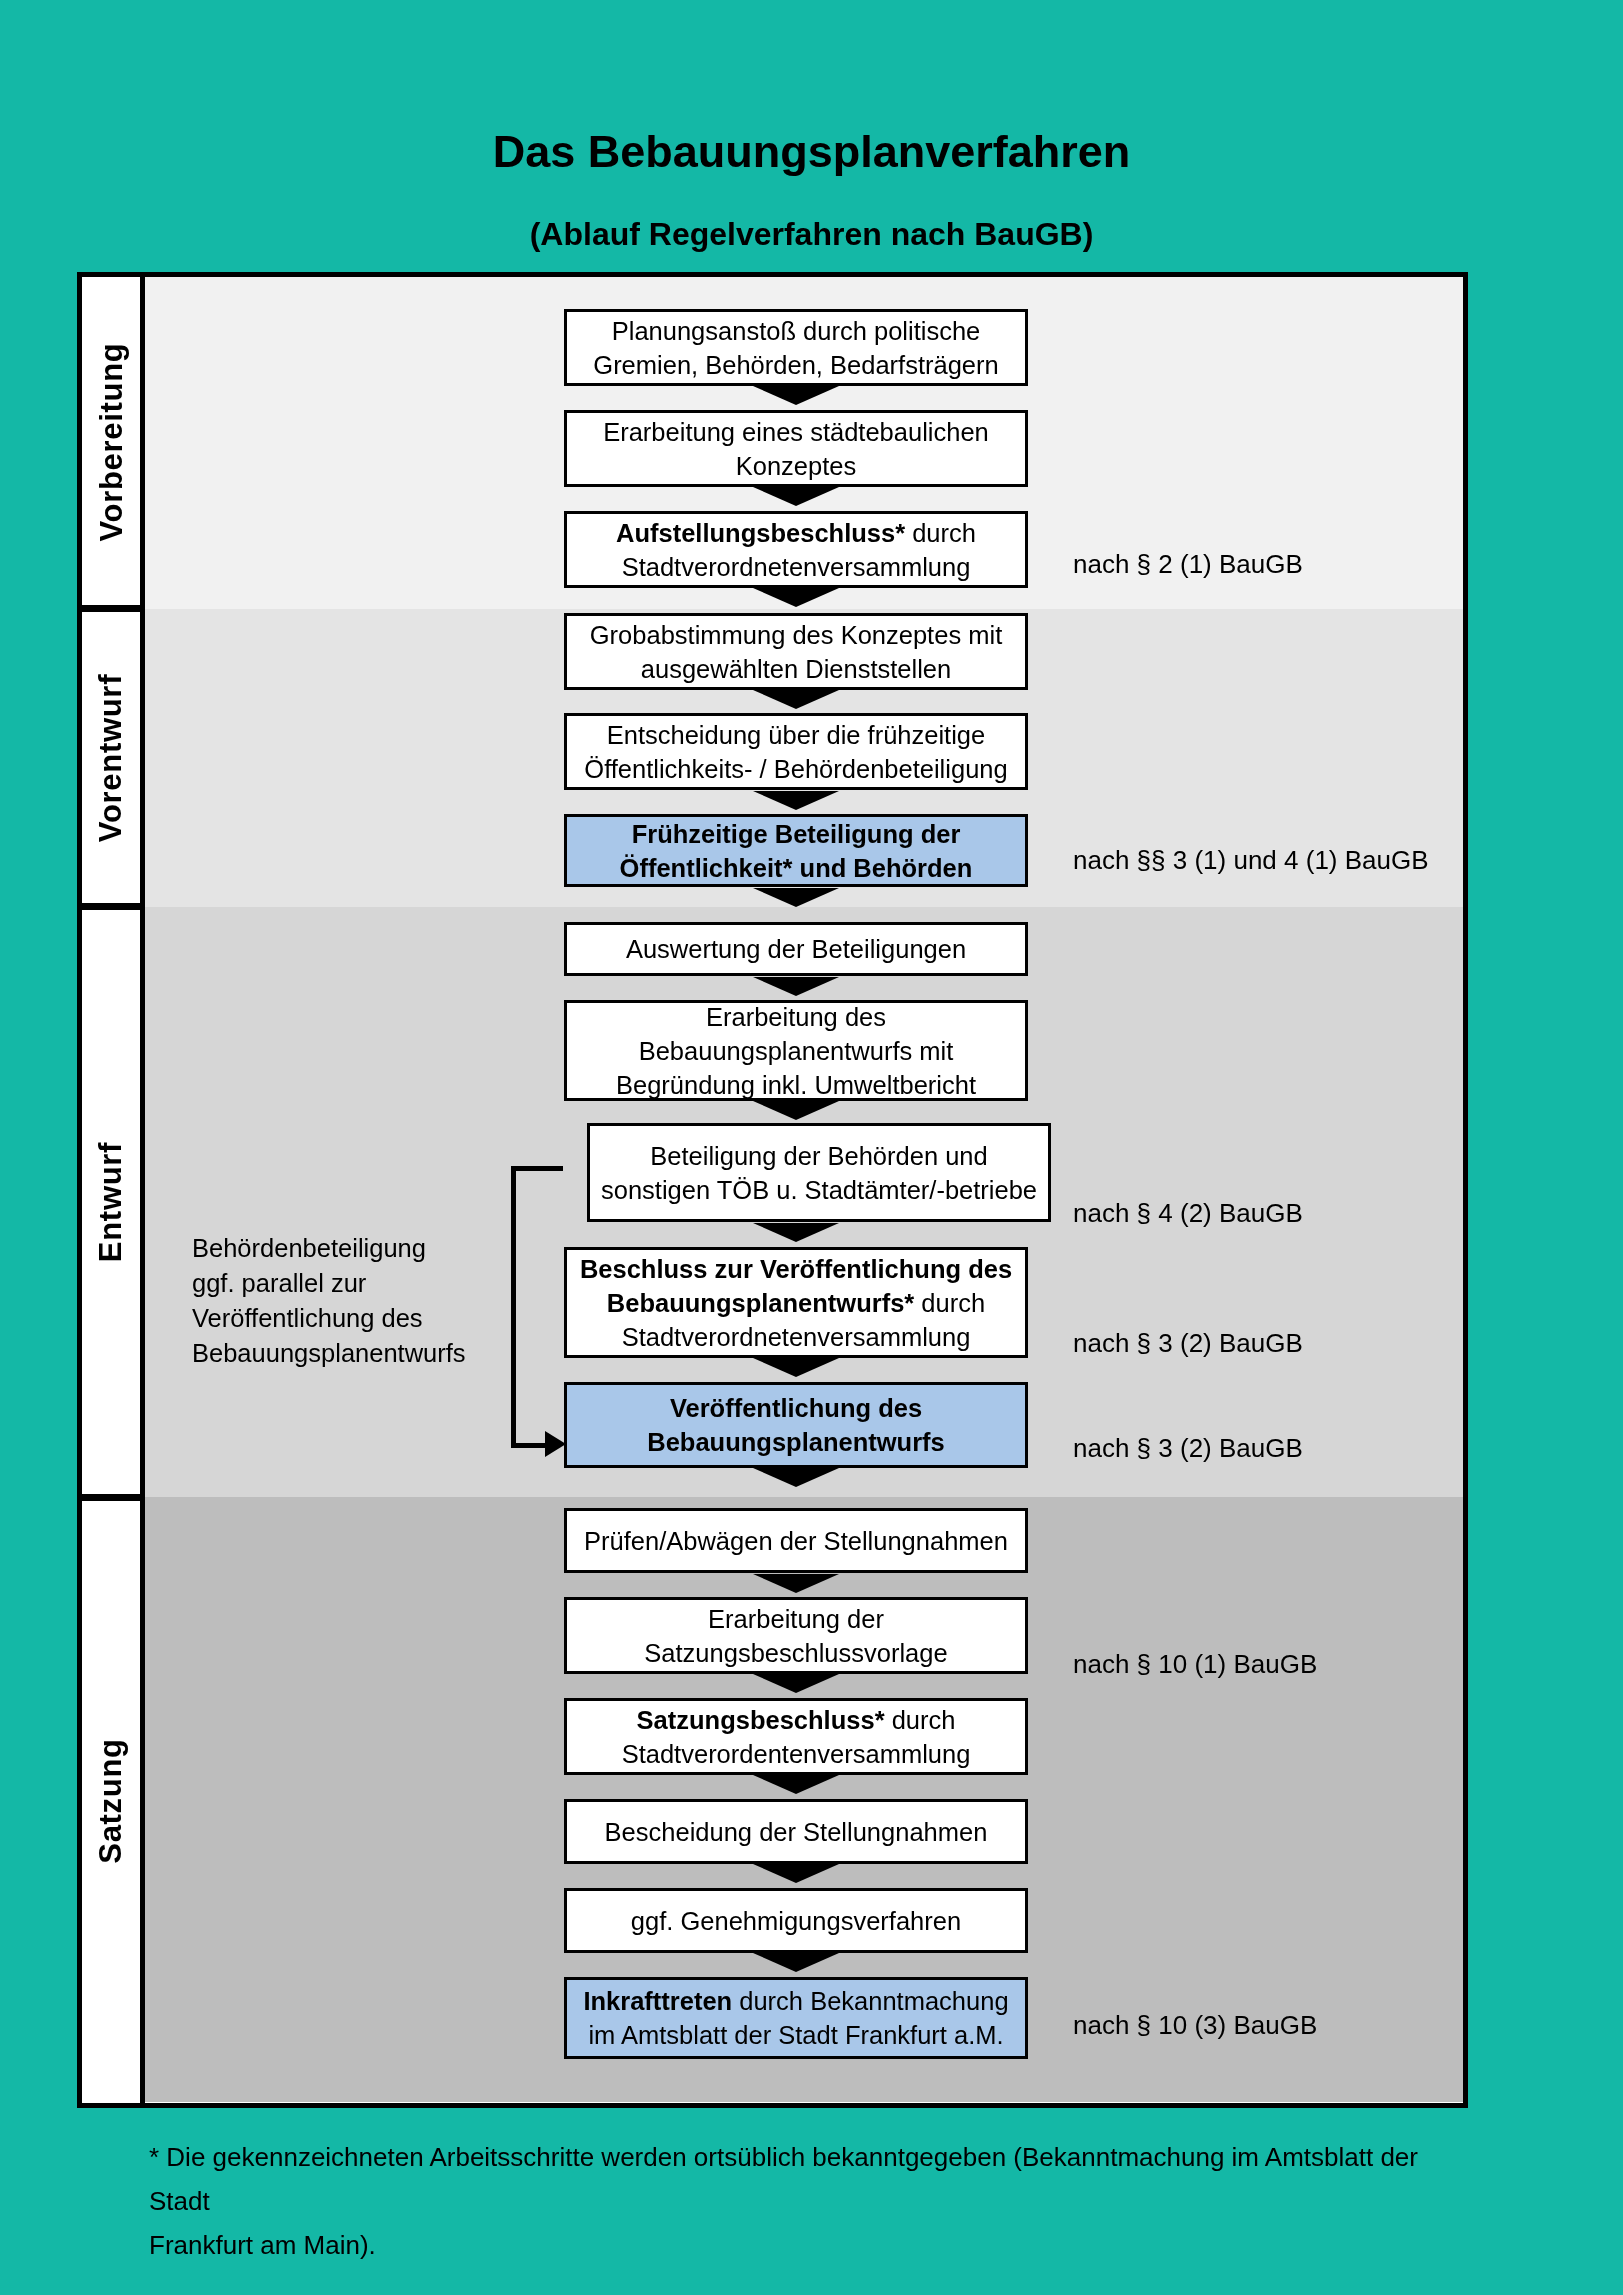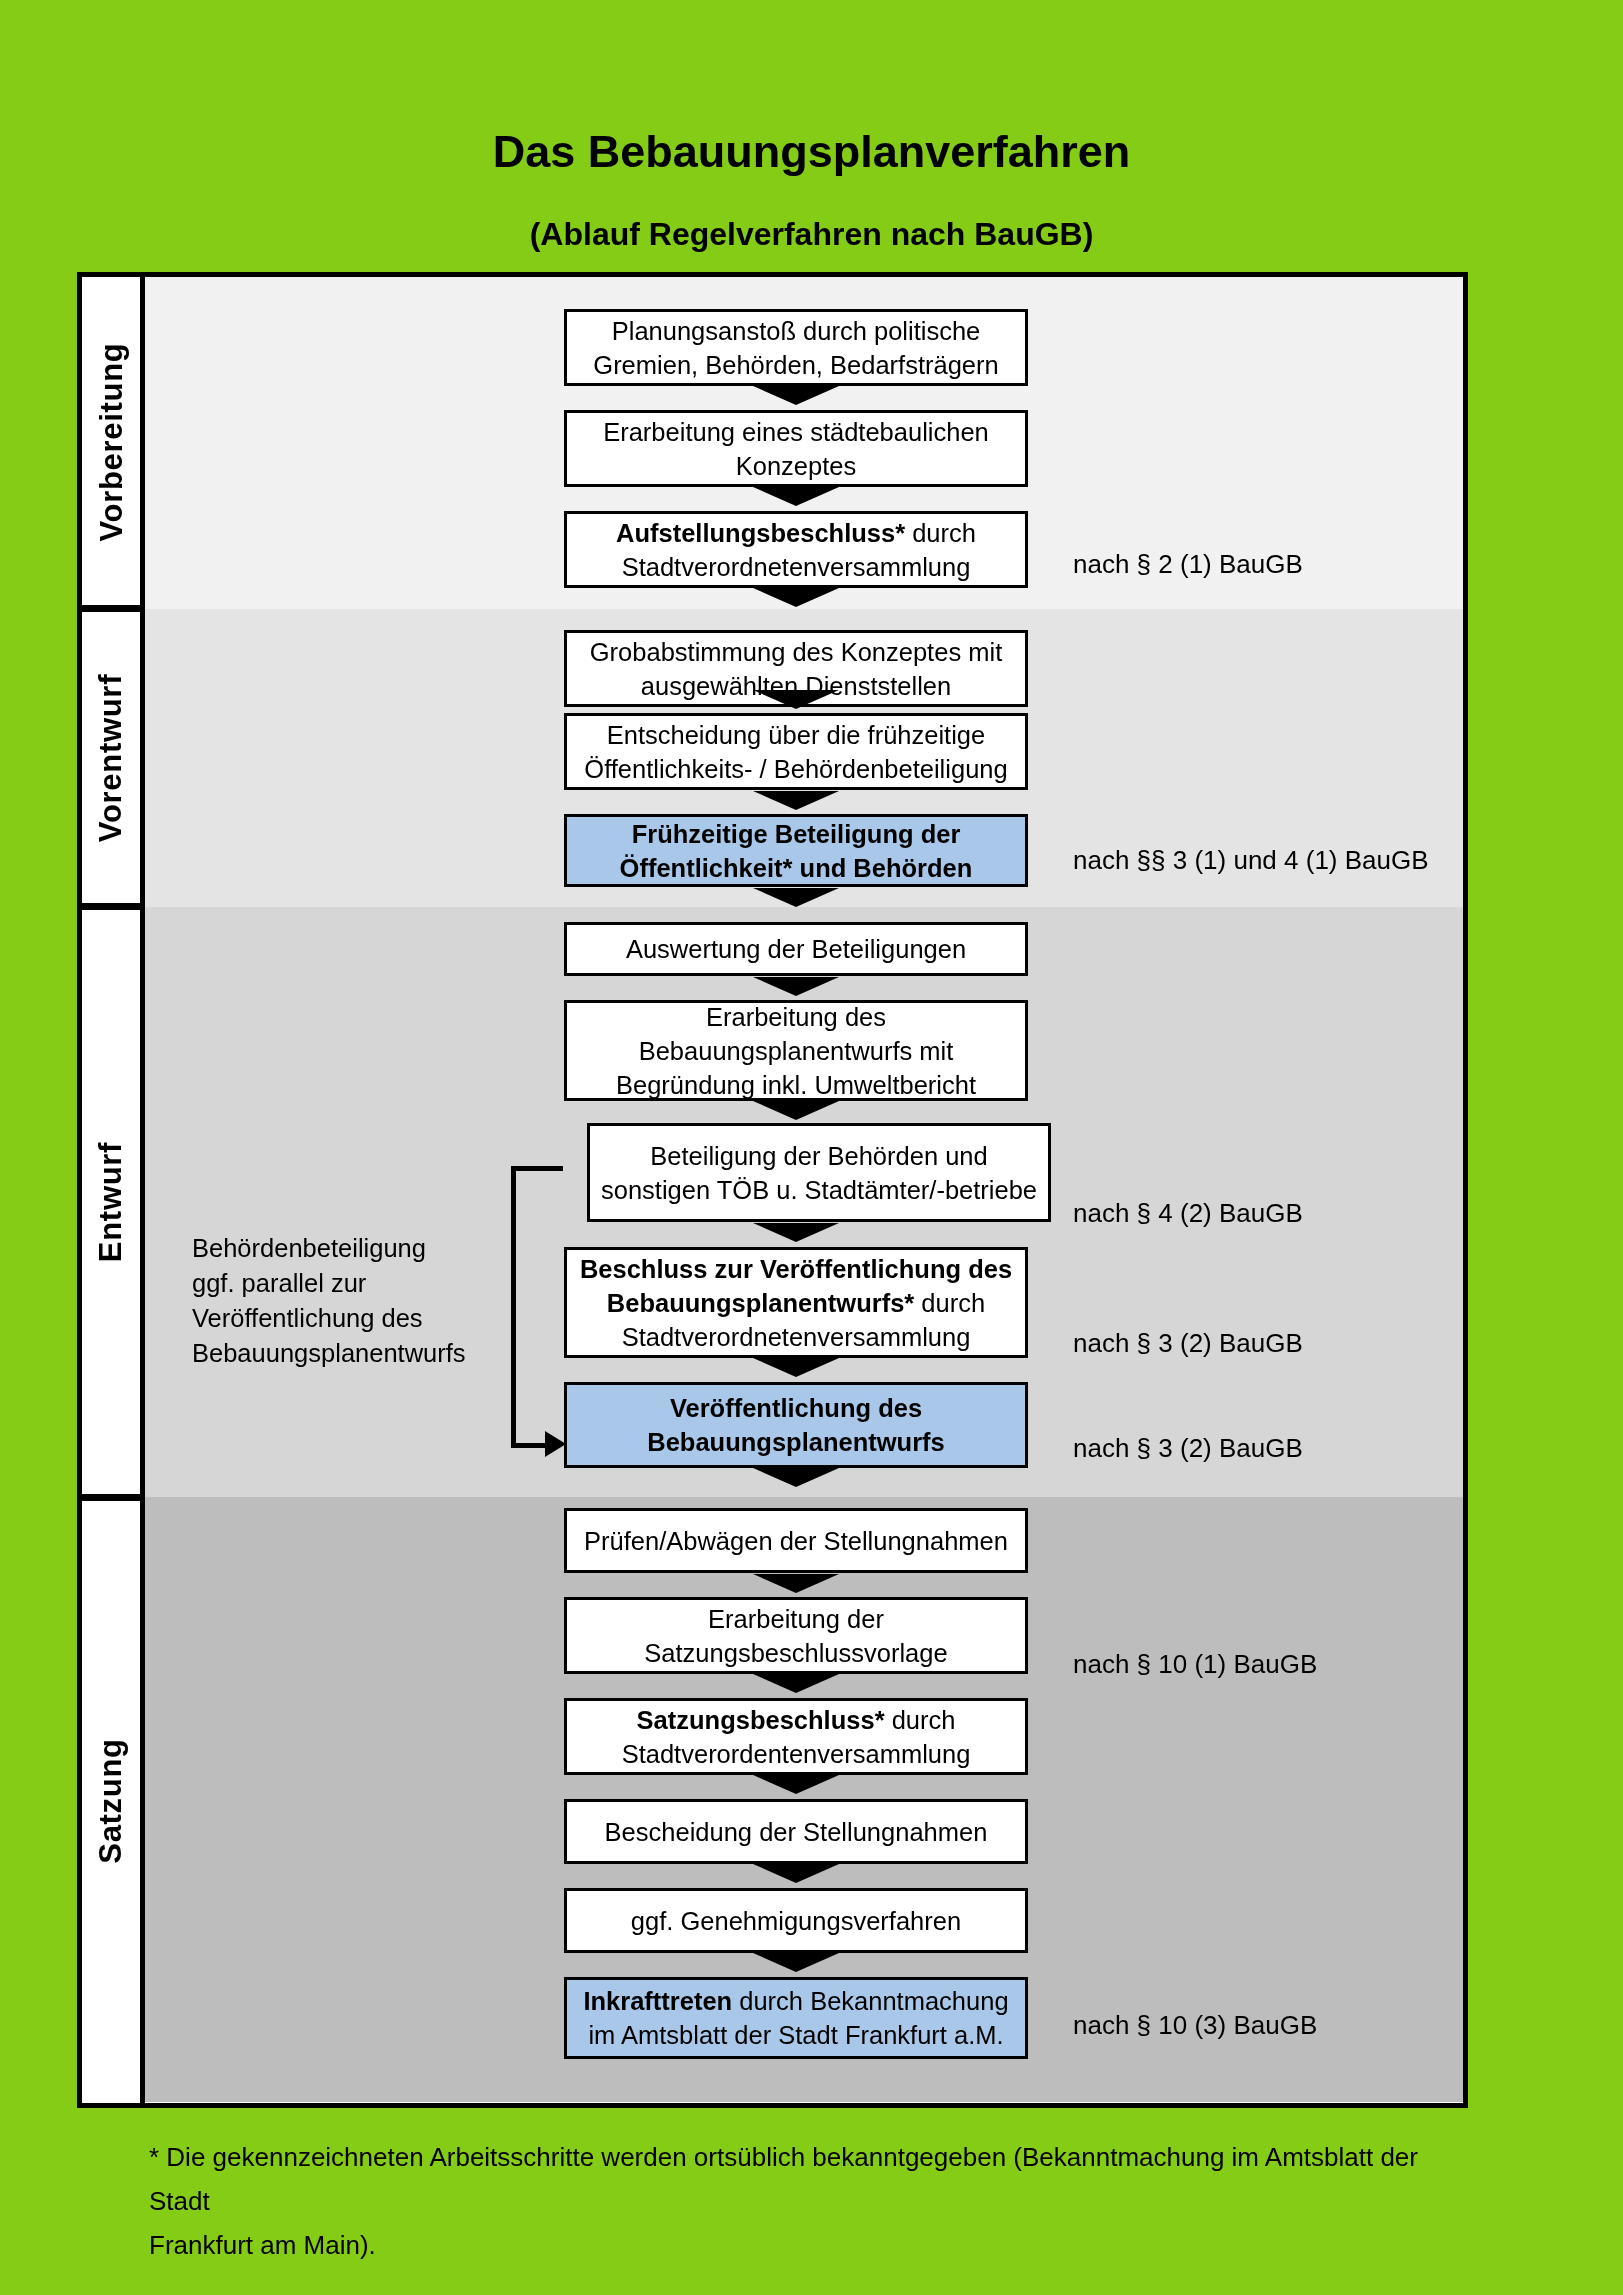--- a/index.html
+++ b/index.html
@@ -1,16 +1,16 @@
 <!DOCTYPE html>
 <html style="font-size:10.5px"><head>
 <meta charset="utf-8">
 <style>
   html,body{margin:0;padding:0;background:#ffffff;}
-  .page{position:relative;width:1623px;height:2295px;background:#84cc16;
+  .page{position:relative;width:1623px;height:2295px;background:#14b8a6;
         font-family:"Liberation Sans", sans-serif;color:#000;overflow:hidden;}
   .title{position:absolute;top:126px;left:0;width:1623px;text-align:center;
          font-size:45px;font-weight:bold;}
   .subtitle{position:absolute;top:216px;left:0;width:1623px;text-align:center;
             font-size:32px;font-weight:bold;}
   .frame{position:absolute;left:77px;top:272px;width:1391px;height:1836px;
          border:5.2px solid #000;box-sizing:border-box;background:#fff;}
   .band{position:absolute;left:145px;width:1318px;}
   .band1{top:277px;height:332px;background:#f1f1f1;}
   .band2{top:609px;height:298px;background:#e4e4e4;}
@@ -85,21 +85,21 @@
     <div><span class="b"></span><span>Konzeptes</span></div>
   </div>
   <div class="tri" style="top:487px;"></div>
 
   <div class="box" style="top:511px;height:77px;">
     <div><span class="b">Aufstellungsbeschluss*</span><span> durch</span></div>
     <div><span class="b"></span><span>Stadtverordnetenversammlung</span></div>
   </div>
   <div class="tri" style="top:588px;"></div>
 
-  <div class="box" style="top:630px;height:77px;">
+  <div class="box" style="top:613px;height:77px;">
     <div><span class="b"></span><span>Grobabstimmung des Konzeptes mit</span></div>
     <div><span class="b"></span><span>ausgewählten Dienststellen</span></div>
   </div>
   <div class="tri" style="top:690px;"></div>
 
   <div class="box" style="top:713px;height:77px;">
     <div><span class="b"></span><span>Entscheidung über die frühzeitige</span></div>
     <div><span class="b"></span><span>Öffentlichkeits- / Behördenbeteiligung</span></div>
   </div>
   <div class="tri" style="top:791px;"></div>

